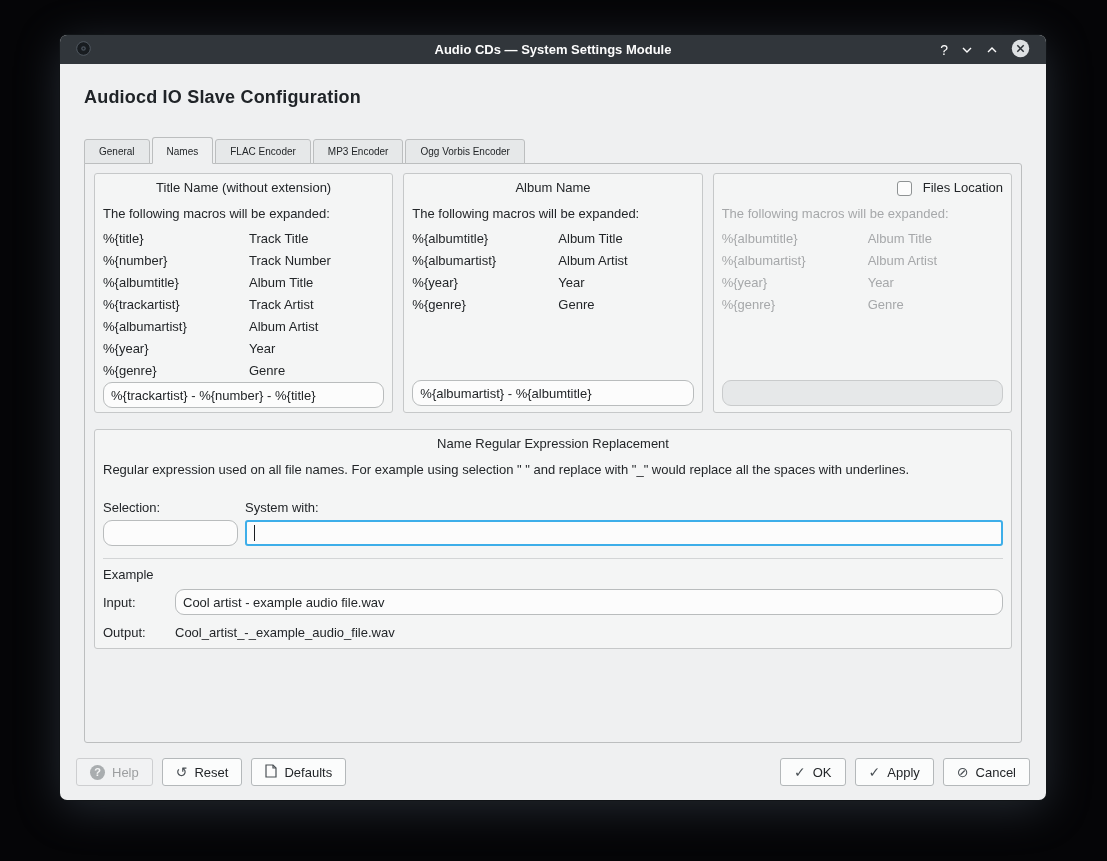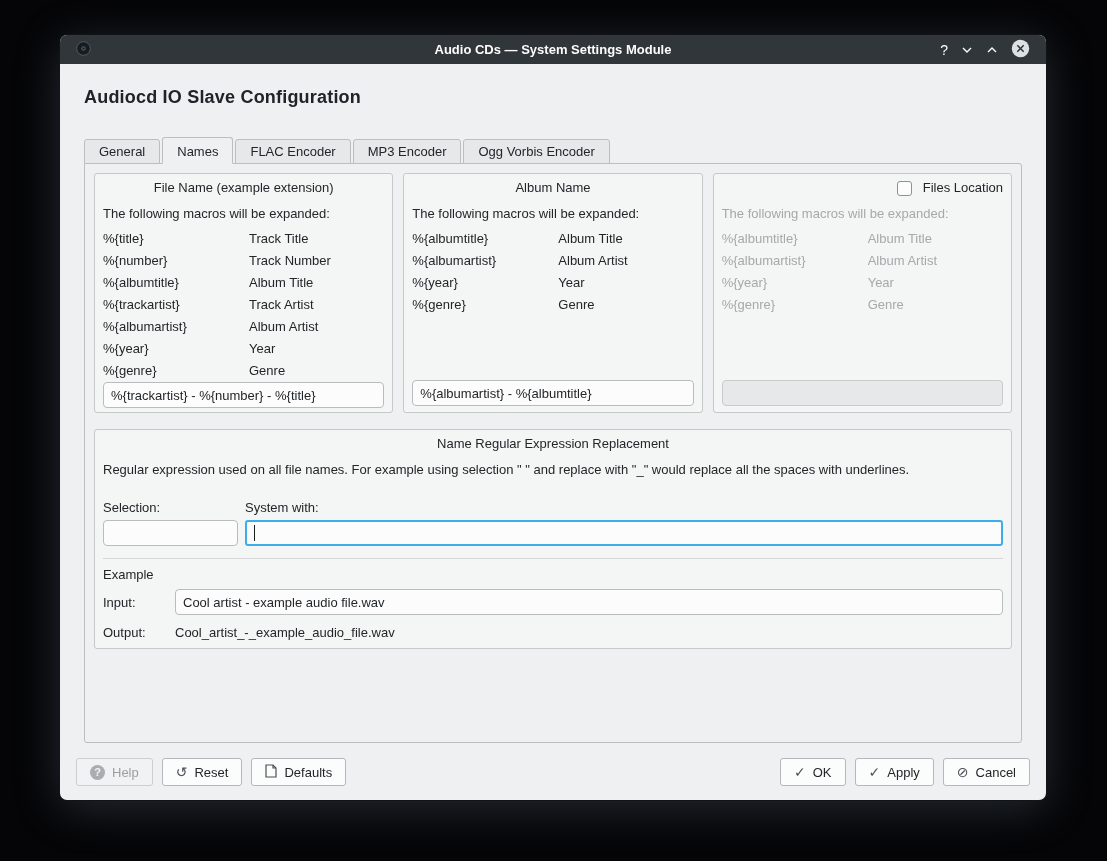--- a/index.html
+++ b/index.html
@@ -23,21 +23,21 @@
   .tb-left { display:flex; align-items:center; z-index:1; }
   .tb-right { margin-left:auto; display:flex; align-items:center; gap:13px; z-index:1; }
   .tb-btn { background:none; border:none; color:#fcfcfc; cursor:default; display:flex; align-items:center; justify-content:center; padding:0; font-family:inherit; }
   .tb-help { font-size:14px; line-height:1; }
   
   .content { padding:0 24px; }
   .heading { margin-top:23px; font-size:18px; font-weight:700; color:#202428; letter-spacing:0.2px; }
   
   .tabbar { display:flex; align-items:flex-end; margin-top:29px; position:relative; z-index:2; margin-bottom:-1px; }
   .tab {
-    font-size:13px; color:#232629; background:#e6e8e9;
+    font-size:10px; color:#232629; background:#e6e8e9;
     border:1px solid #bcbebf; border-radius:3px 3px 0 0;
     padding:4px 14px 4px; margin-right:2px; height:25px;
     font-family:inherit; cursor:default;
   }
   .tab.active {
     background:#eff0f1; border-bottom:1px solid #eff0f1; height:27px; padding-top:6px;
   }
   .tabframe {
     border:1px solid #bcbebf; border-radius:0 3px 3px 3px;
     height:580px; padding:9px; background:#eff0f1;
@@ -53,21 +53,21 @@
   .checkbox {
     width:15px; height:15px; background:#fcfcfc; border:1px solid #8e9293; border-radius:3px;
     display:inline-block; flex:none;
   }
   .gb-intro { margin-top:10px; line-height:16px; }
   .macro-table { margin-top:6px; }
   .macro-row { display:grid; grid-template-columns:146px 1fr; line-height:22px; }
   .groupbox.disabled .gb-intro,
   .groupbox.disabled .macro-row { color:#a6a8aa; }
   .lineedit {
-    height:26px; width:100%; background:#fcfcfc; border:1px solid #b9bcbd; border-radius:4px;
+    height:26px; width:100%; background:#fcfcfc; border:1px solid #b9bcbd; border-radius:9px;
     padding:0 7px; font-size:13px; color:#232629; font-family:inherit;
   }
   .gb-edit { margin-top:auto; }
   .lineedit:disabled, .lineedit.dis {
     background:#e6e8e9; border-color:#c9cbcc; color:#a6a8aa;
   }
   
   .regexbox { margin-top:16px; height:220px; flex:none; display:block; }
   .gb-desc { margin-top:10px; line-height:16px; }
   .label-row { display:flex; margin-top:22px; line-height:16px; }
@@ -153,21 +153,21 @@
       <button class="tab active">Names</button>
       <button class="tab">FLAC Encoder</button>
       <button class="tab">MP3 Encoder</button>
       <button class="tab">Ogg Vorbis Encoder</button>
     </div>
 
     <div class="tabframe">
       <div class="boxrow">
 
         <div class="groupbox">
-          <div class="gb-title">File Name (example extension)</div>
+          <div class="gb-title">Title Name (without extension)</div>
           <div class="gb-intro">The following macros will be expanded:</div>
           <div class="macro-table">
               <div class="macro-row">
               <span>%{title}</span>
               <span>Track Title</span>
             </div>
               <div class="macro-row">
               <span>%{number}</span>
               <span>Track Number</span>
             </div>

